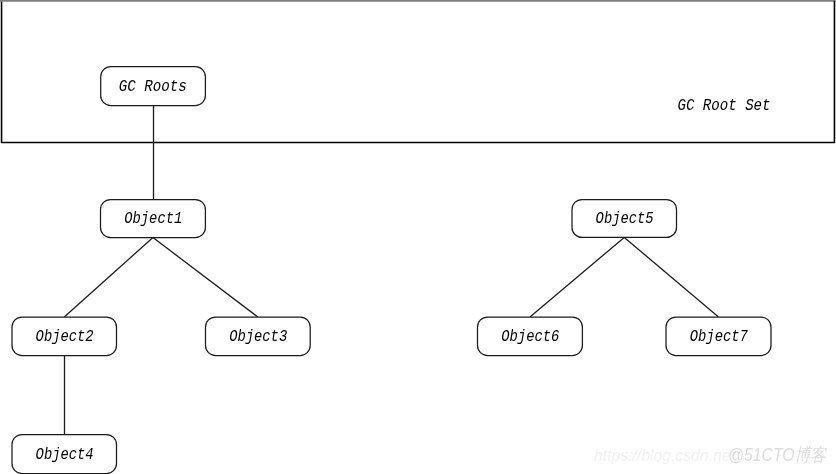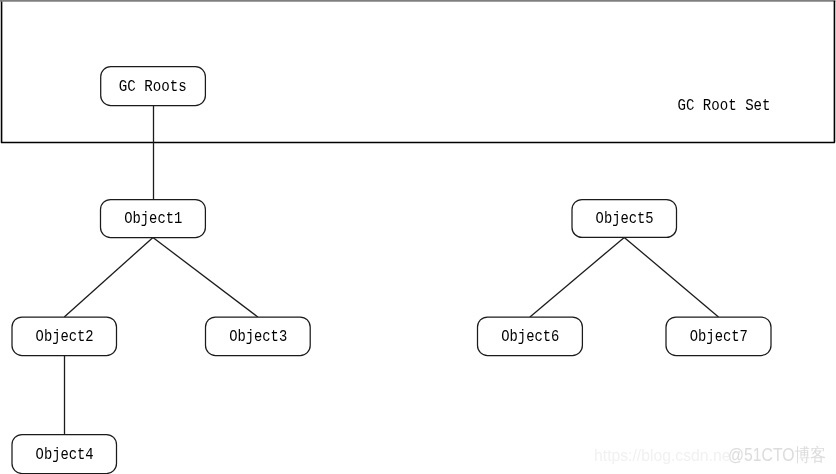--- a/index.html
+++ b/index.html
@@ -1,20 +1,20 @@
 <!DOCTYPE html>
 <html><head>
 <meta charset="utf-8">
 <title>GC Root Set diagram</title>
 <style>
   html,body{margin:0;padding:0;background:#ffffff;}
   body{width:836px;height:474px;overflow:hidden;
        font-family:"Liberation Mono","DejaVu Sans Mono",monospace;
        -webkit-font-smoothing:antialiased;}
-  #stage{position:relative;width:836px;height:474px;background:#ffffff;overflow:hidden;}
+  #stage{position:relative;width:836px;height:474px;background:#ffffff;overflow:hidden;font-style:italic;}
   svg#diagram{position:absolute;left:0;top:0;width:836px;height:474px;display:block;}
   text.node-label{font-family:"Liberation Mono","DejaVu Sans Mono",monospace;
         font-size:16px;fill:#000000;text-anchor:middle;}
   text.set-label{font-family:"Liberation Mono","DejaVu Sans Mono",monospace;
         font-size:16px;fill:#000000;text-anchor:start;}
   text.wm-url{font-family:"Liberation Sans",sans-serif;font-size:16.5px;fill:#f1f1f1;
           text-anchor:start;}
   text.wm-brand{font-family:"Liberation Sans",sans-serif;font-size:18px;fill:#dcdcdc;
           text-anchor:start;}
 </style>

